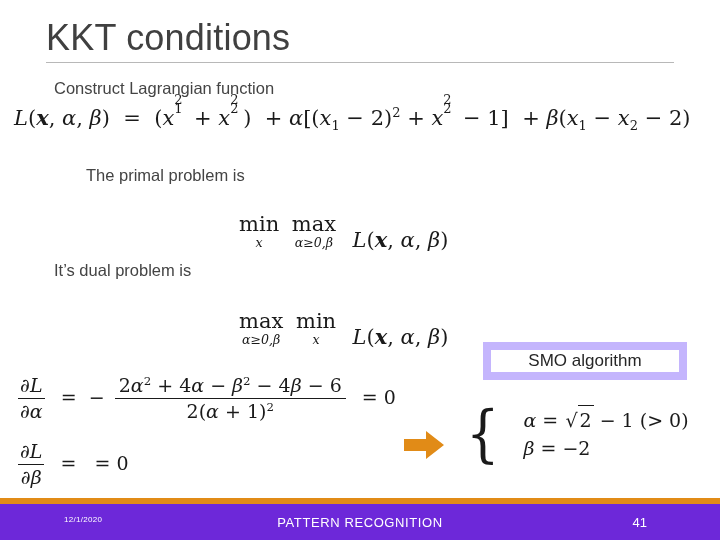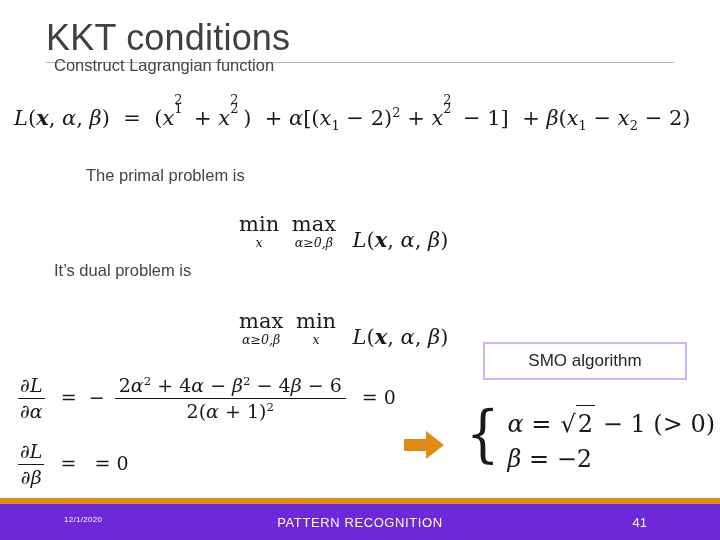--- a/index.html
+++ b/index.html
@@ -38,21 +38,21 @@
   }
 
   
   .body-line {
     position: absolute;
     font-size: 16.5px;
     font-weight: 400;
     color: #444444;
     white-space: nowrap;
   }
-  .line-construct { left: 54px; top: 56px; }
+  .line-construct { left: 54px; top: 79px; }
   .line-primal    { left: 54px; top: 166px; margin-left: 32px; }
   .line-dual      { left: 54px; top: 261px; }
 
   
   .math {
     position: absolute;
     font-family: "DejaVu Serif", serif;
     color: #1a1a1a;
     white-space: nowrap;
   }
@@ -176,21 +176,21 @@
     font-style: normal;
   }
 
   
   .smo-box {
     position: absolute;
     left: 483px;
     top: 342px;
     width: 204px;
     height: 38px;
-    border: 2px solid #c4b5fd;
+    border: 8px solid #c4b5fd;
     background: #ffffff;
     box-sizing: border-box;
     display: flex;
     align-items: center;
     justify-content: center;
   }
   .smo-box .smo-label {
     font-size: 17px;
     color: #262626;
     white-space: nowrap;
@@ -220,21 +220,22 @@
     line-height: 0.92;
     font-weight: 400;
     margin-right: 2px;
     transform: scaleX(0.85);
     transform-origin: left center;
   }
   .system .rows {
     display: flex;
     flex-direction: column;
     justify-content: flex-end;
-    font-size: 24px;
+    font-size: 19px;
+    margin-left: 16px;
   }
   .system .rows .row {
     line-height: 1.45;
     white-space: nowrap;
   }
 
   
   .footer-stripe {
     position: absolute;
     left: 0;

